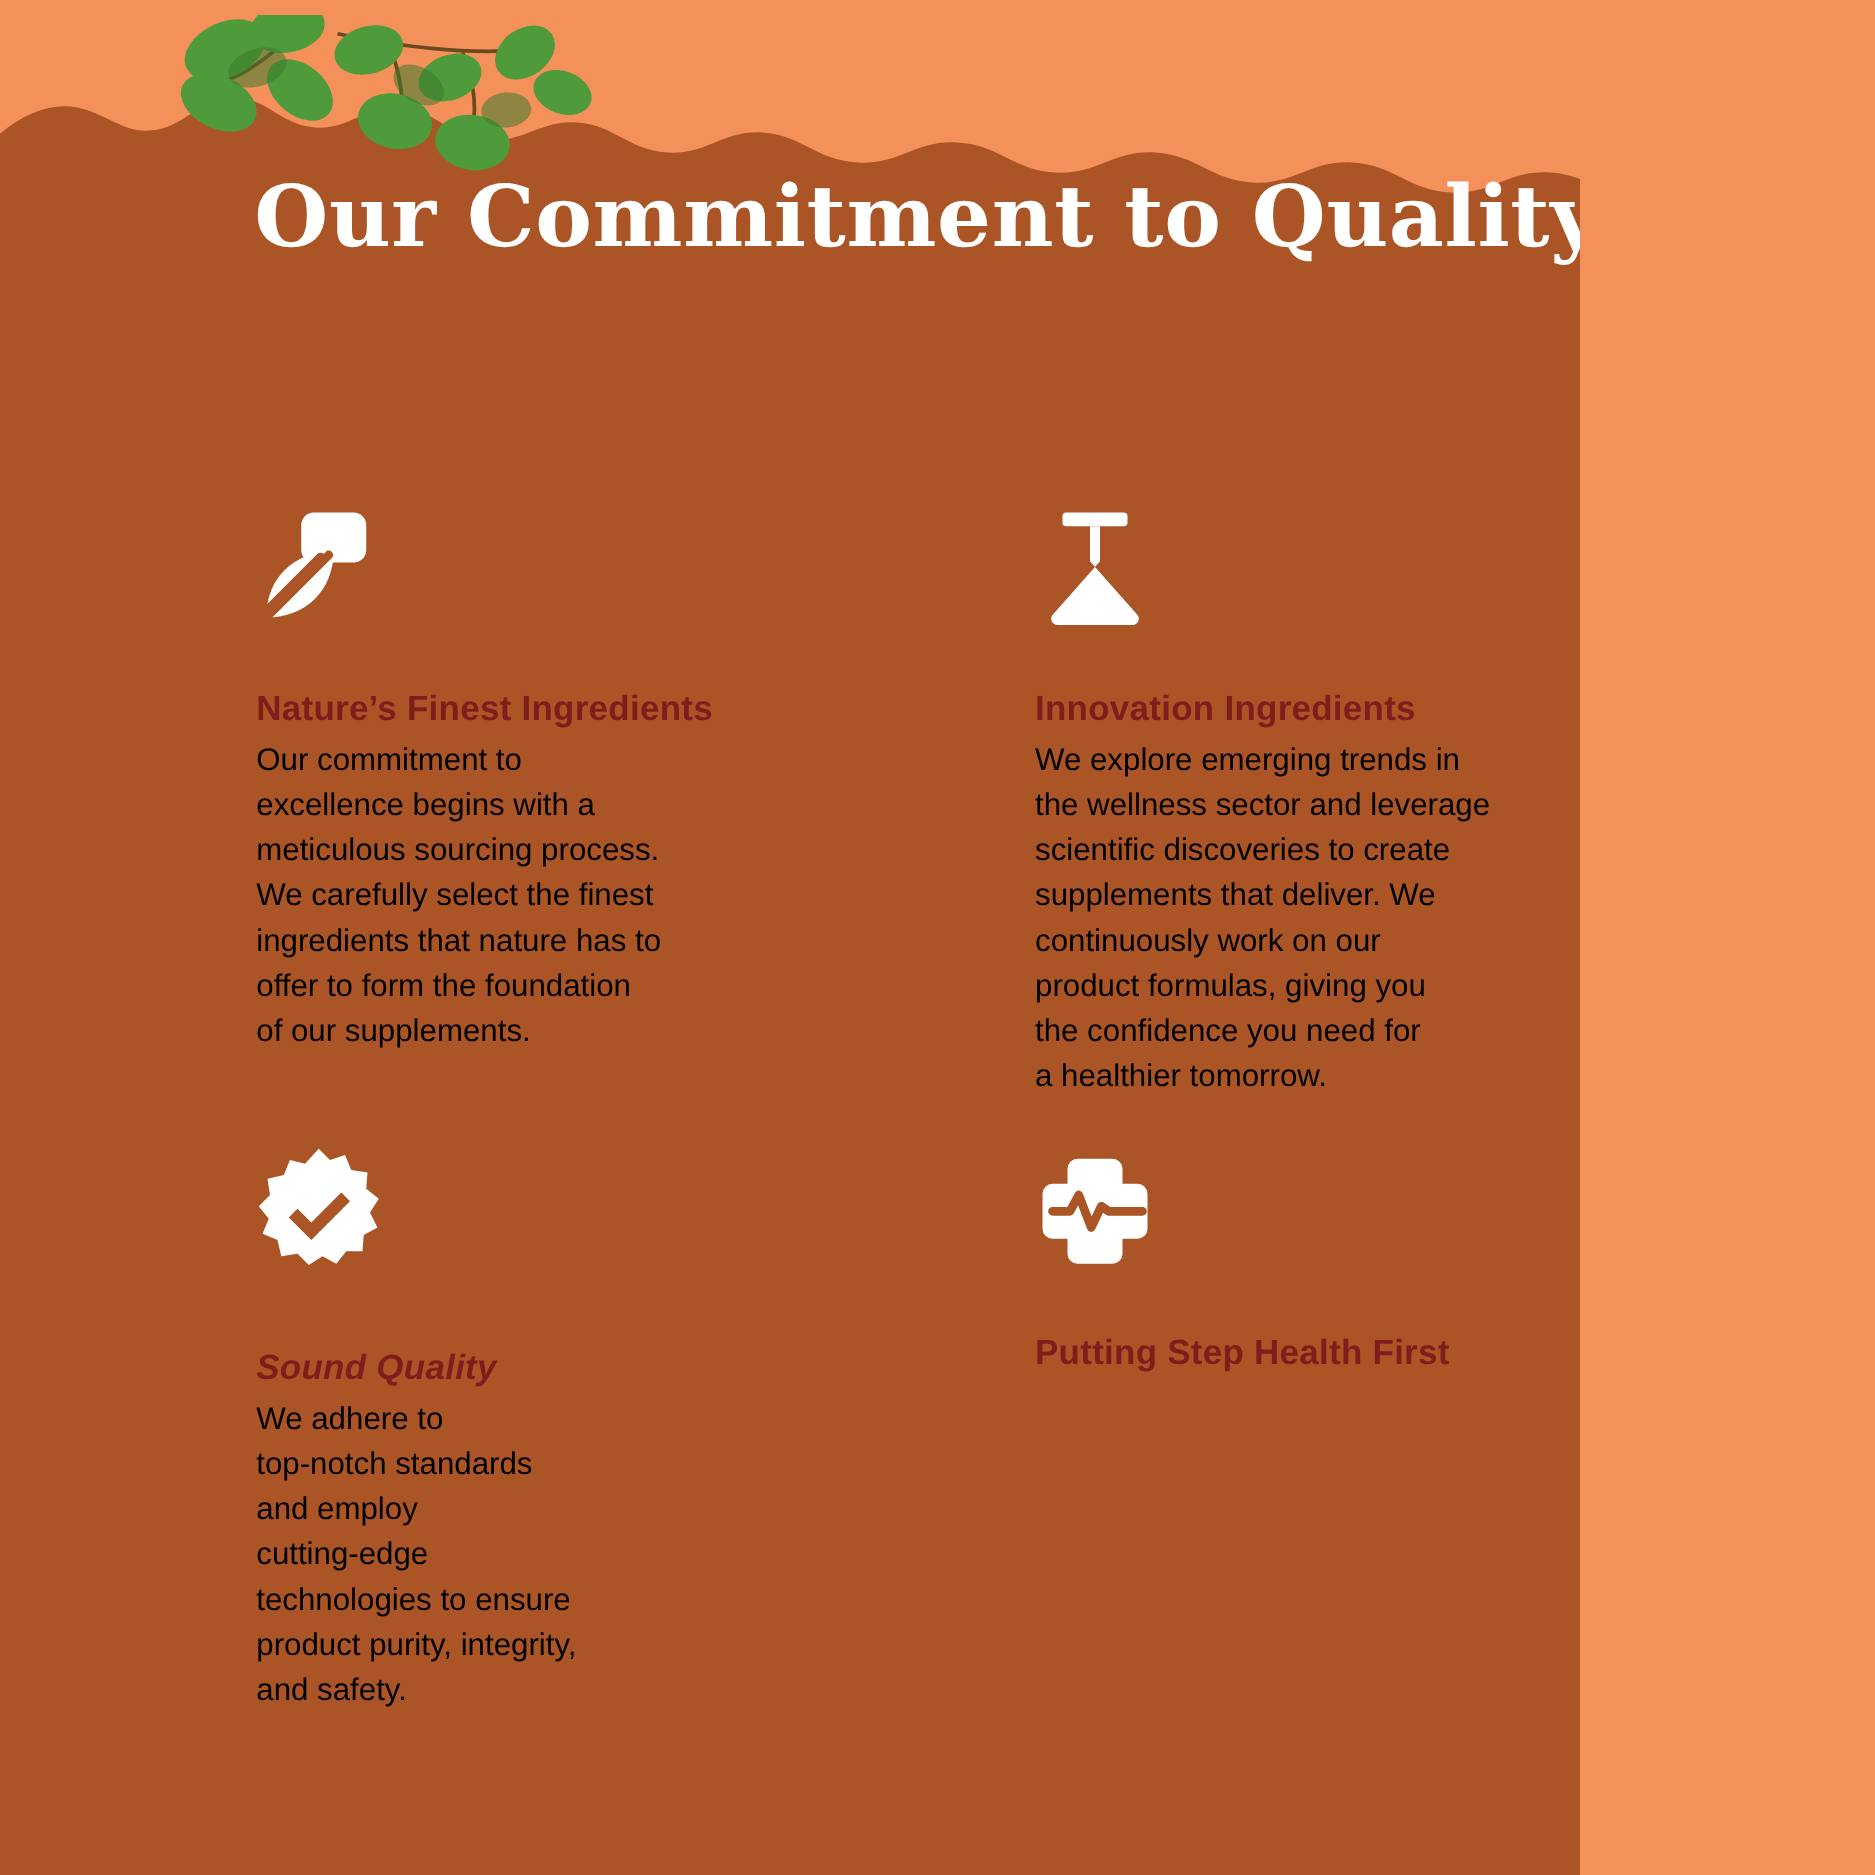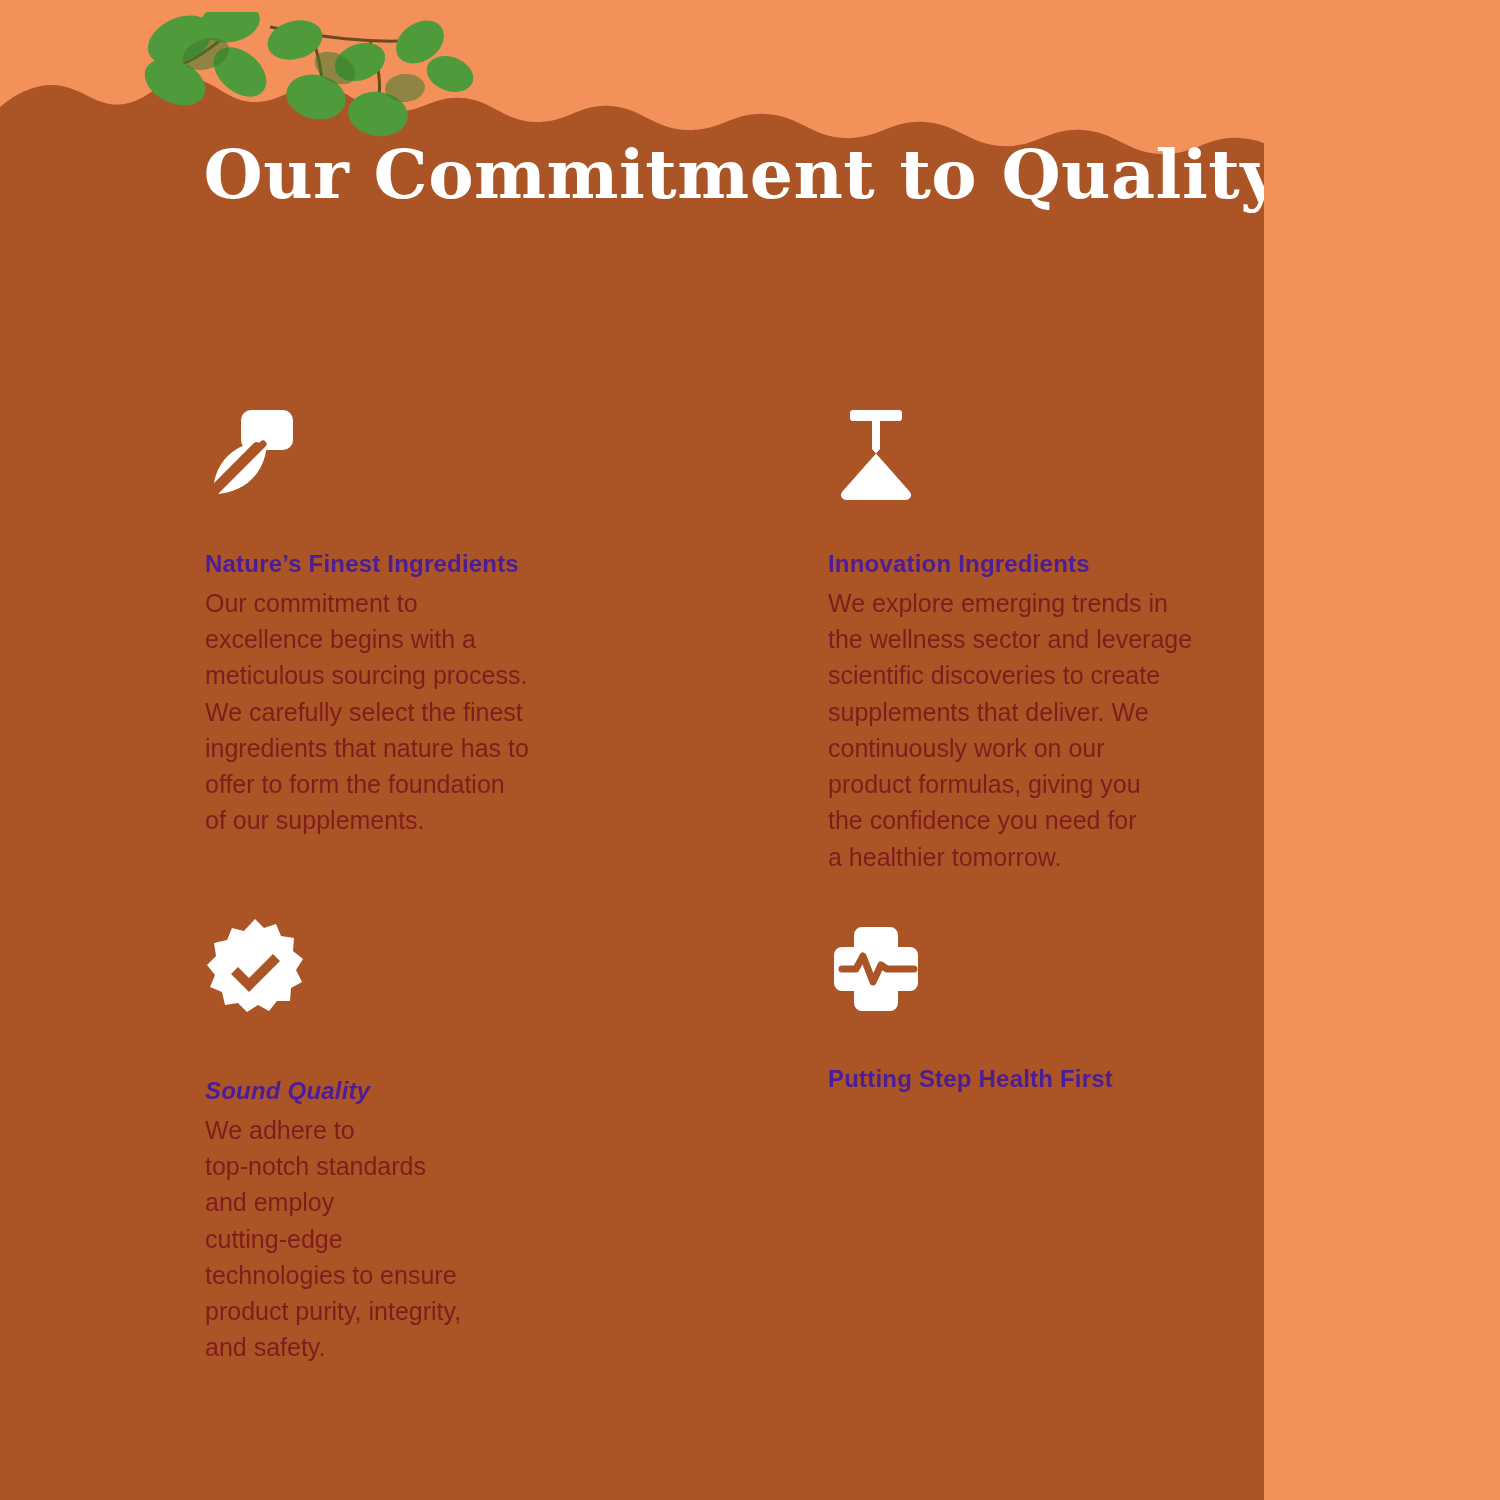--- a/index.html
+++ b/index.html
@@ -80,29 +80,29 @@
   .feature .icon {
     height: 110px;
     display: flex;
     align-items: flex-end;
   }
   .feature .icon svg {
     display: block;
   }
   .feature .ftitle {
     margin-top: 48px;
-    color: #4c1d95;
-    font-size: 24px;
+    color: #7f1d1d;
+    font-size: 28px;
     font-weight: bold;
     line-height: 1.2;
     letter-spacing: 0.2px;
   }
   .feature .fbody {
     margin-top: 6px;
-    color: #7f1d1d;
+    color: #000000;
     font-size: 25px;
     line-height: 1.45;
     white-space: pre-line;
   }
   
   .feature.f2 .ftitle { margin-top: 60px; font-style: italic; }
 </style>
 </head>
 <body>
 

